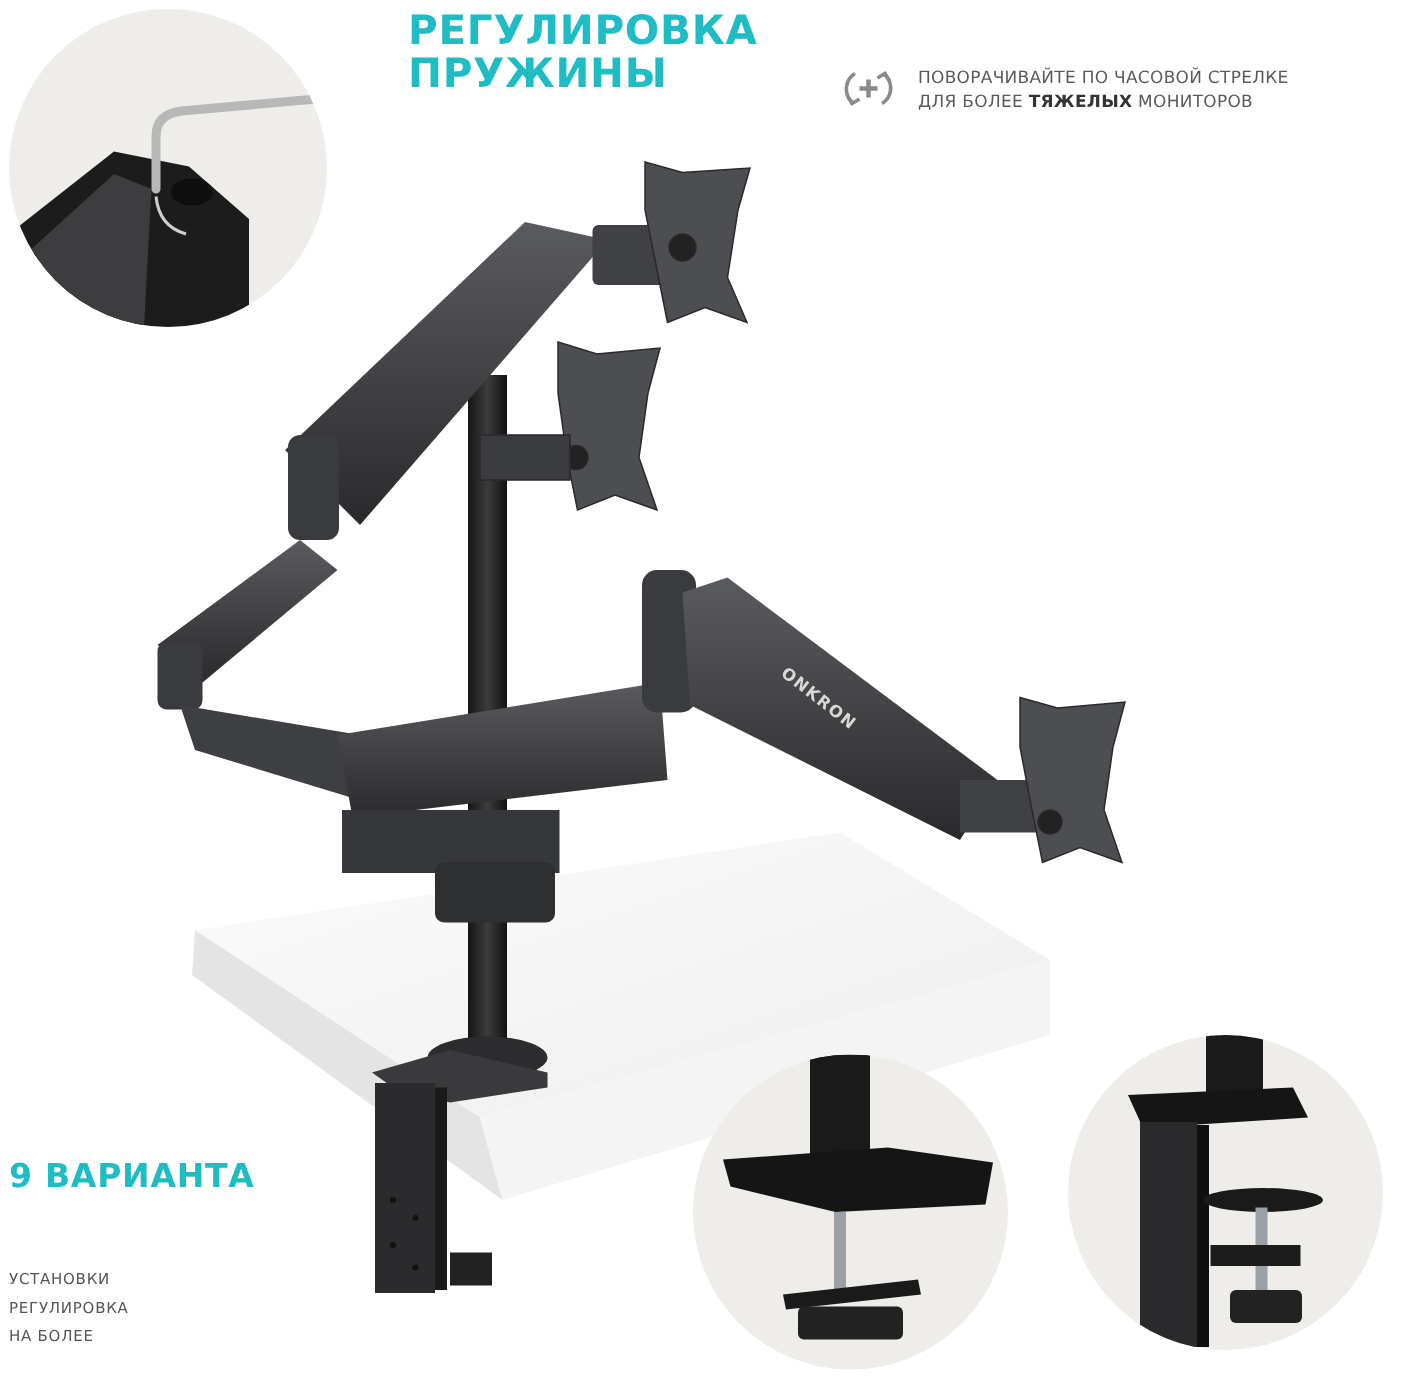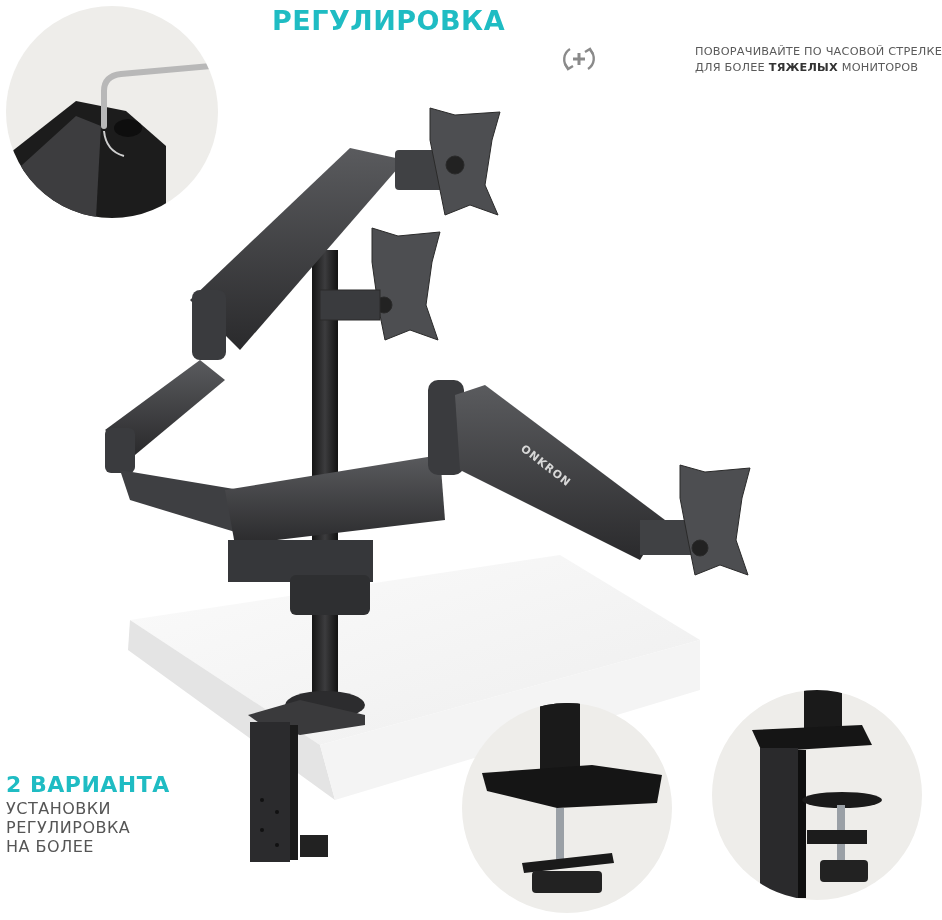--- a/index.html
+++ b/index.html
@@ -2,26 +2,26 @@
 <html><head>
 <meta charset="utf-8">
 <style>
   html,body{margin:0;padding:0;background:#ffffff;}
   body{width:942px;height:920px;position:relative;overflow:hidden;font-family:"DejaVu Sans","Liberation Sans",sans-serif;}
   .abs{position:absolute;}
   .teal{color:#1fbcc3;font-weight:bold;letter-spacing:0.5px;}
   .title{left:272px;top:6px;font-size:27px;line-height:29px;}
   .title div{white-space:nowrap;}
   .tips{left:560px;top:44px;width:382px;}
-  .tip{display:flex;align-items:flex-start;margin-bottom:14px;justify-content:space-between;}
+  .tip{display:flex;align-items:flex-start;margin-bottom:14px;}
   .tip svg{flex:none;width:38px;height:30px;margin-right:14px;margin-top:0px;}
   .tip .txt{font-size:11.3px;line-height:16px;color:#5a5a5a;letter-spacing:0.2px;white-space:nowrap;}
   .tip .txt b{color:#333;}
   .variants{left:6px;top:772px;font-size:22px;}
-  .variants-sub{left:6px;top:799px;font-size:16px;line-height:19px;color:#555;letter-spacing:0.5px;}
+  .variants-sub{left:6px;top:844px;font-size:10px;line-height:19px;color:#555;letter-spacing:0.5px;}
   .circle{border-radius:50%;background:#eeedea;overflow:hidden;}
   .scene{left:0;top:0;}
 </style>
 </head>
 <body>
 
 <svg class="abs scene" width="942" height="920" viewBox="0 0 942 920">
   <defs>
     <linearGradient id="armG" x1="0" y1="0" x2="0" y2="1">
       <stop offset="0" stop-color="#5a5b5e"></stop>
@@ -124,36 +124,37 @@
     <rect x="86" y="60" width="8" height="148" fill="#0f0f0f"></rect>
     <ellipse cx="130" cy="110" rx="40" ry="8" fill="#1a1a1a"></ellipse>
     <rect x="125" y="115" width="8" height="70" fill="#9aa0a6"></rect>
     <rect x="95" y="140" width="60" height="14" fill="#1c1c1c"></rect>
     <rect x="108" y="170" width="48" height="22" rx="4" fill="#222"></rect>
   </svg>
 </div>
 
 <div class="abs teal title">
   <div>РЕГУЛИРОВКА</div>
+  <div>ПРУЖИНЫ</div>
 </div>
 
 <div class="abs tips">
   <div class="tip">
     <svg viewBox="0 0 38 30">
       <path d="M10,5 A12,12 0 0 0 8,24" stroke="#8a8a8a" stroke-width="2.4" fill="none"></path>
       <path d="M5,20 L8,25 L13,22" stroke="#8a8a8a" stroke-width="2.4" fill="none"></path>
       <path d="M28,25 A12,12 0 0 0 30,6" stroke="#8a8a8a" stroke-width="2.4" fill="none"></path>
       <path d="M33,10 L30,5 L25,8" stroke="#8a8a8a" stroke-width="2.4" fill="none"></path>
       <path d="M13,15 L25,15 M19,9 L19,21" stroke="#8a8a8a" stroke-width="3"></path>
     </svg>
     <div class="txt">
       <div>ПОВОРАЧИВАЙТЕ ПО ЧАСОВОЙ СТРЕЛКЕ</div>
       <div><span>ДЛЯ БОЛЕЕ </span><b>ТЯЖЕЛЫХ</b><span> МОНИТОРОВ</span></div>
     </div>
   </div>
 </div>
 
-<div class="abs teal variants">2 ВАРИАНТА</div>
+<div class="abs teal variants">9 ВАРИАНТА</div>
 <div class="abs variants-sub">
   <div>УСТАНОВКИ</div>
   <div>РЕГУЛИРОВКА</div>
   <div>НА БОЛЕЕ</div>
 </div>
 
 </body></html>

